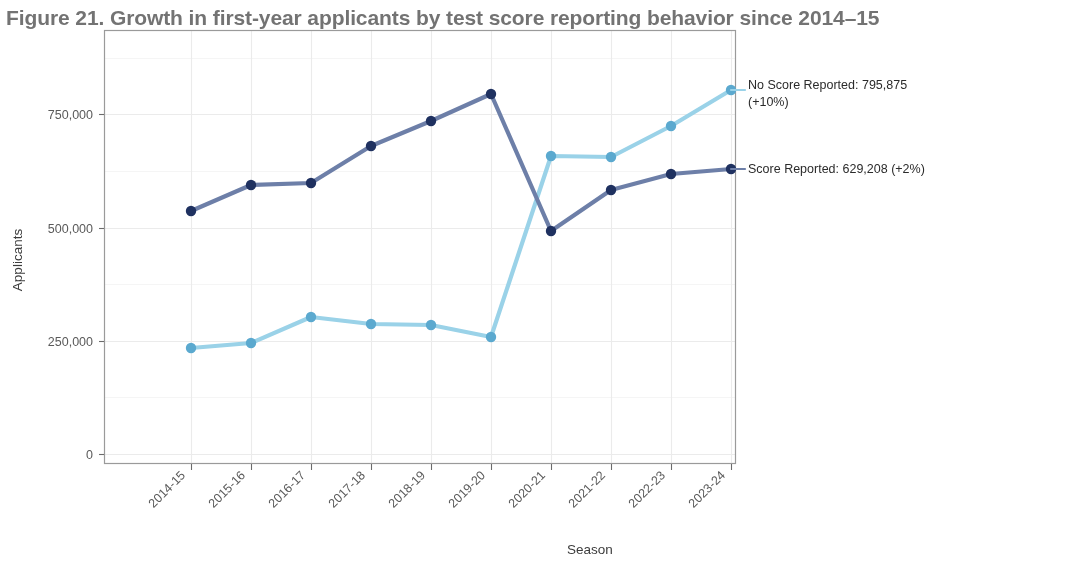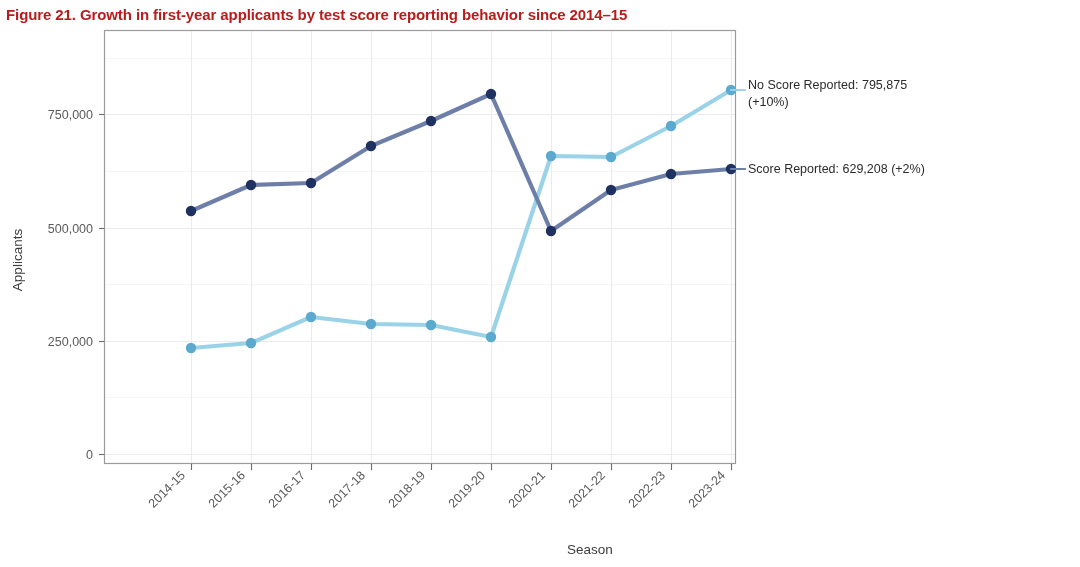--- a/index.html
+++ b/index.html
@@ -8,24 +8,24 @@
     background:#ffffff;
     font-family:"Liberation Sans", sans-serif;
     color:#231f20;
     overflow:hidden;
     position:relative;
   }
   #figure-title{
     position:absolute;
     left:6px; top:6px;
     width:1040px;
-    font-size:15px;
+    font-size:21px;
     font-weight:bold;
     letter-spacing:-0.1px;
-    color:#b91c1c;
+    color:#737373;
     white-space:nowrap;
   }
   #chart-area{
     position:absolute;
     left:0; top:0;
     width:1080px; height:567px;
   }
   svg{display:block;}
   .axis-title{
     font-family:"Liberation Sans", sans-serif;

